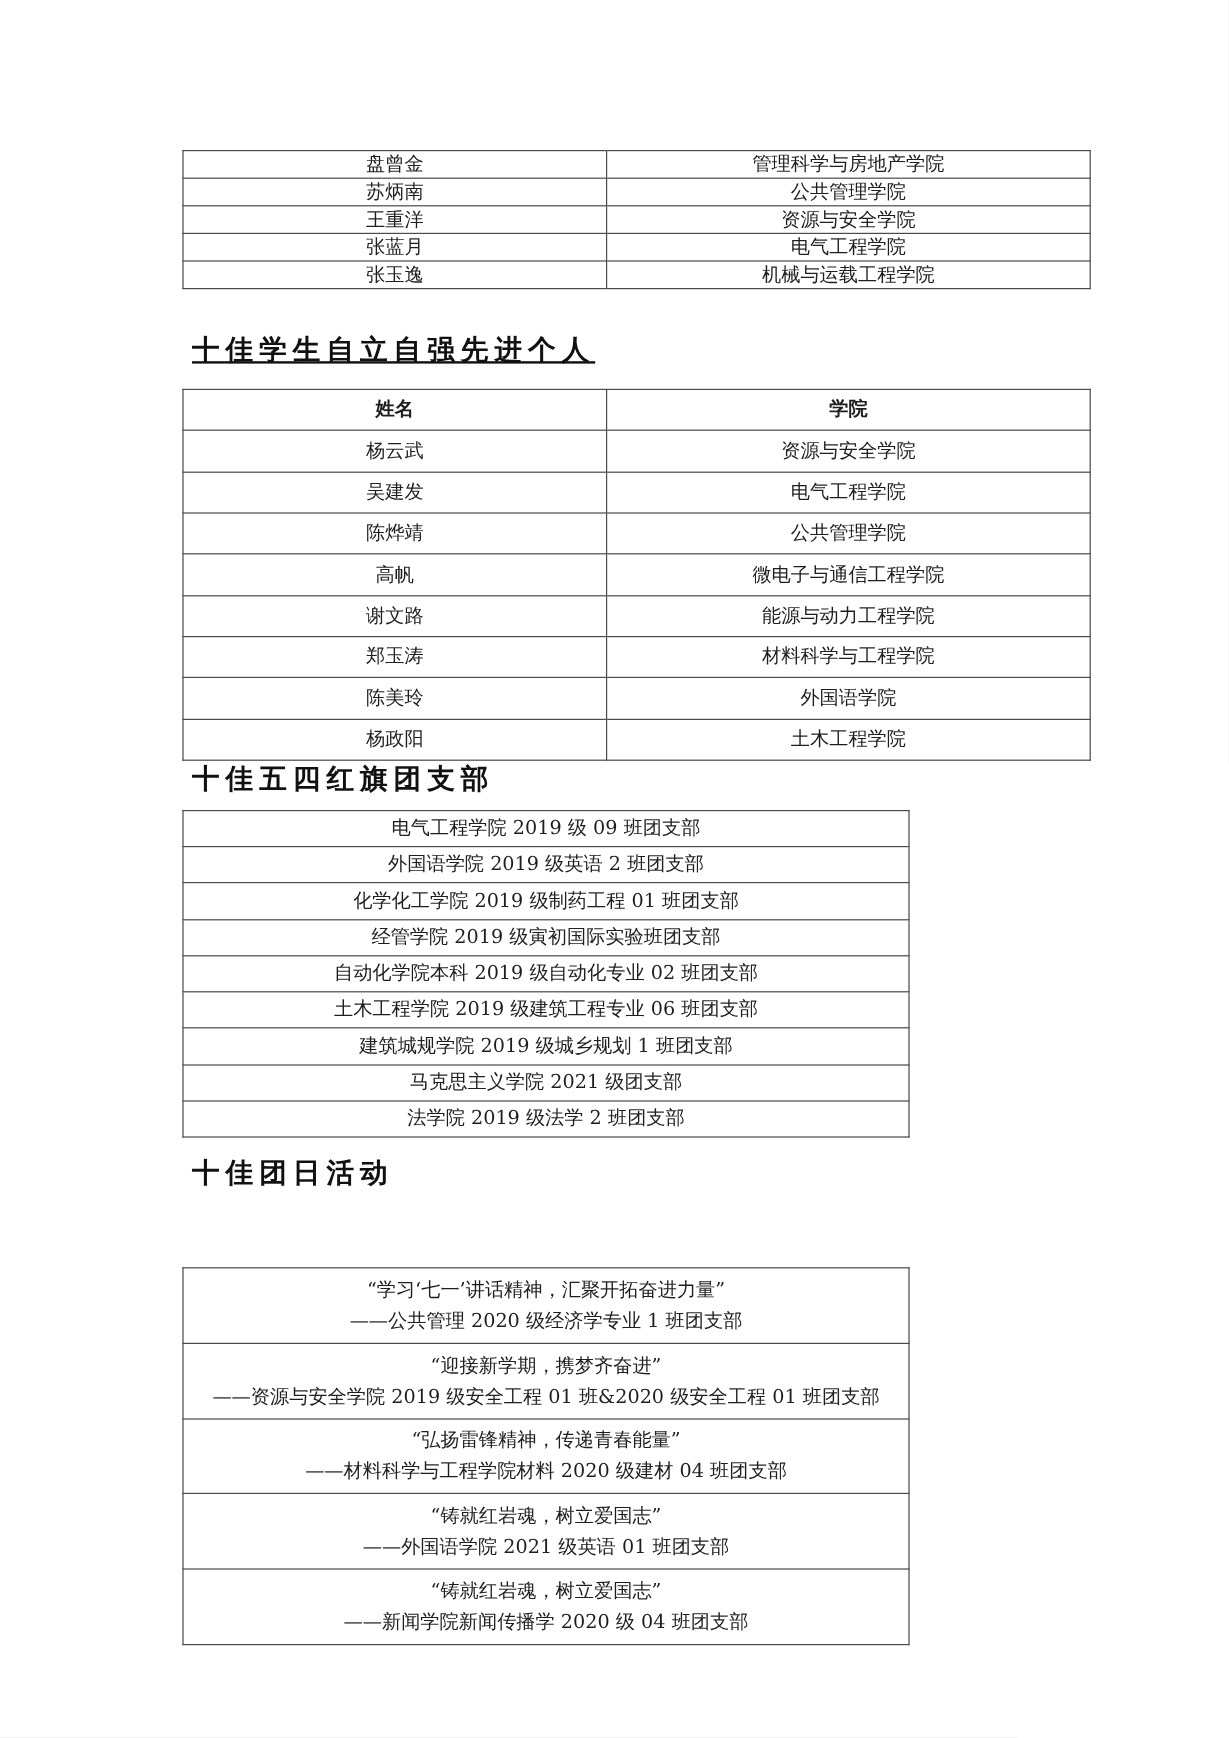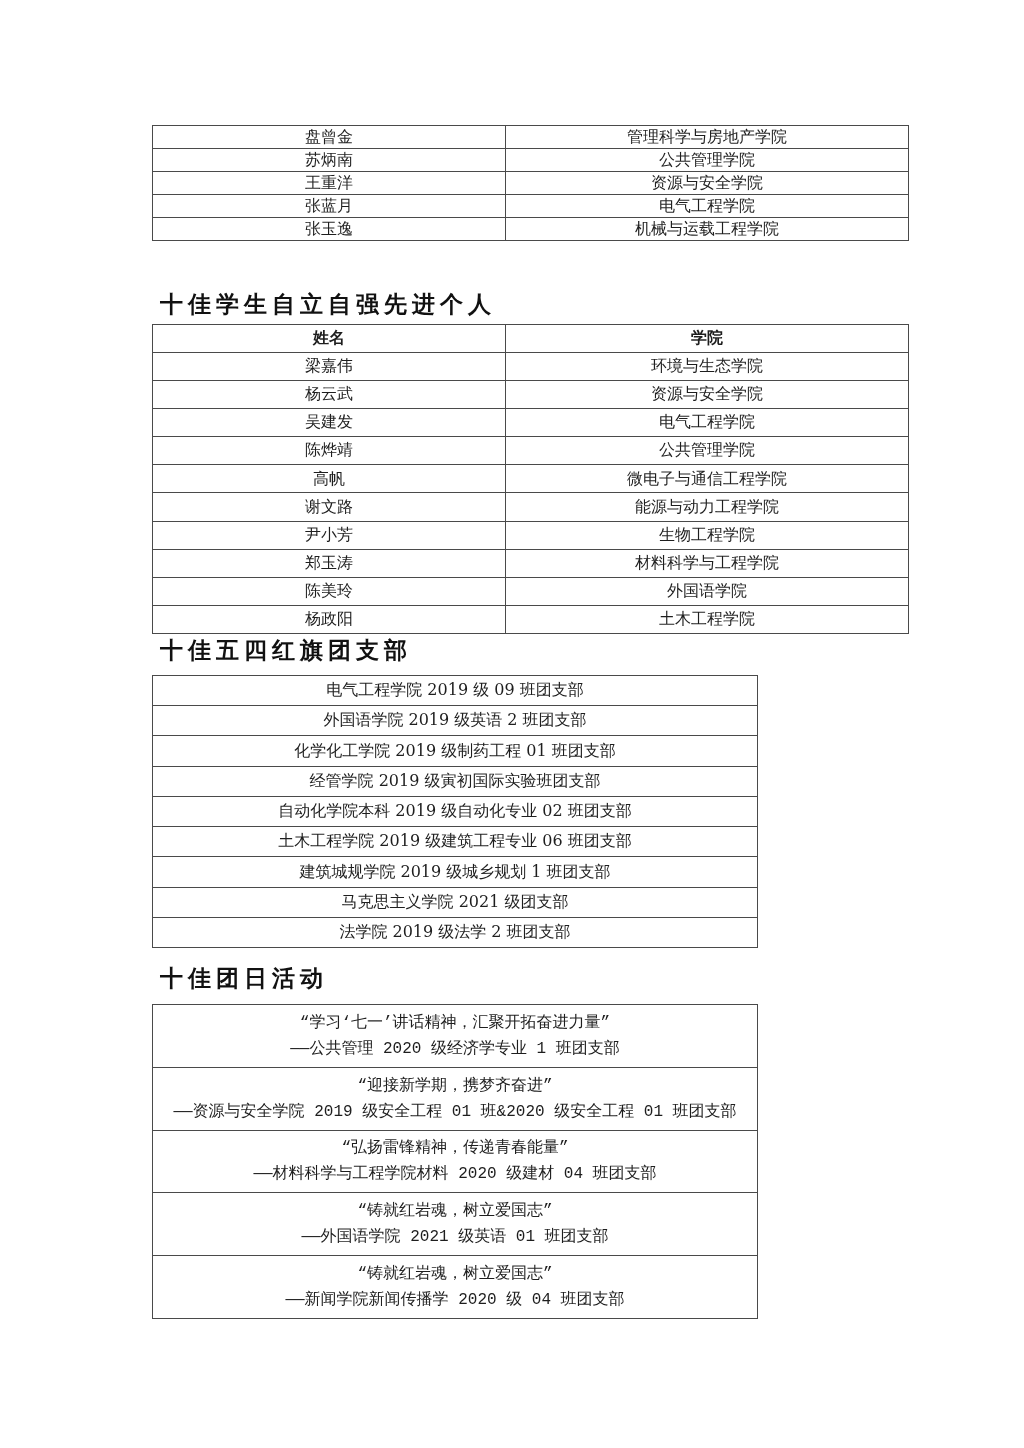--- a/index.html
+++ b/index.html
@@ -28,32 +28,32 @@
     font-weight: normal;
     padding: 0;
     line-height: 1.3;
   }
   th { font-weight: bold; }
   .col-name { width: 353px; }
   .col-college { width: 403px; }
   .t-continued { top: 125px; height: 116px; }
   .t-self { top: 324px; height: 310px; }
   .t-redflag { top: 675px; height: 273px; }
-  .t-league { top: 1004px; height: 315px; font-family: Liberation Mono, monospace; }
+  .t-league { top: 1056px; height: 315px; }
   .section-heading {
     position: absolute;
     left: 160px;
     font-size: 23px;
     font-weight: bold;
     letter-spacing: 5px;
     line-height: 32px;
     color: #111111;
     white-space: nowrap;
   }
-  .h-self { top: 288px; }
+  .h-self { top: 276px; text-decoration: underline; }
   .h-redflag { top: 634px; }
   .h-league { top: 962px; }
   .activity-line { line-height: 26px; font-size: 16px; }
 </style>
 </head>
 <body>
 
 <div class="page">
 
   <table class="t-continued">
@@ -91,48 +91,40 @@
     <colgroup>
         <col class="col-name">
         <col class="col-college">
       </colgroup>
     <tbody>
       <tr>
         <th>姓名</th>
         <th>学院</th>
       </tr>
       <tr>
-        <td>梁嘉伟</td>
-        <td>环境与生态学院</td>
-      </tr>
-      <tr>
         <td>杨云武</td>
         <td>资源与安全学院</td>
       </tr>
       <tr>
         <td>吴建发</td>
         <td>电气工程学院</td>
       </tr>
       <tr>
         <td>陈烨靖</td>
         <td>公共管理学院</td>
       </tr>
       <tr>
         <td>高帆</td>
         <td>微电子与通信工程学院</td>
       </tr>
       <tr>
         <td>谢文路</td>
         <td>能源与动力工程学院</td>
       </tr>
       <tr>
-        <td>尹小芳</td>
-        <td>生物工程学院</td>
-      </tr>
-      <tr>
         <td>郑玉涛</td>
         <td>材料科学与工程学院</td>
       </tr>
       <tr>
         <td>陈美玲</td>
         <td>外国语学院</td>
       </tr>
       <tr>
         <td>杨政阳</td>
         <td>土木工程学院</td>

